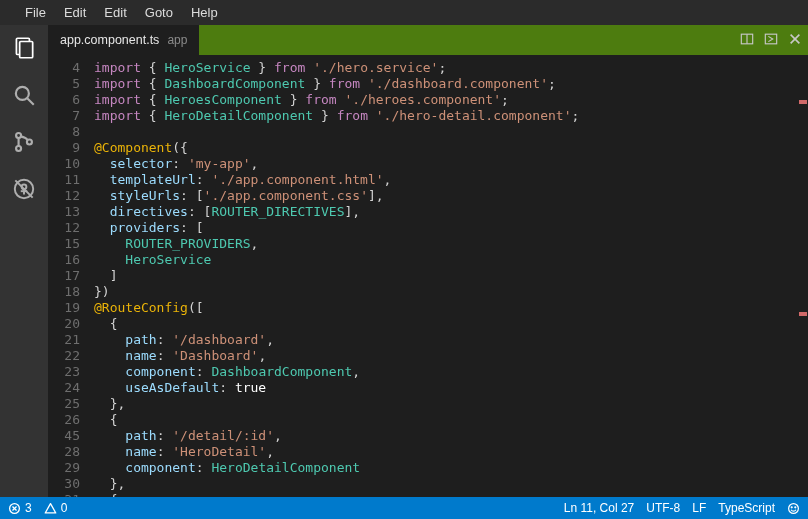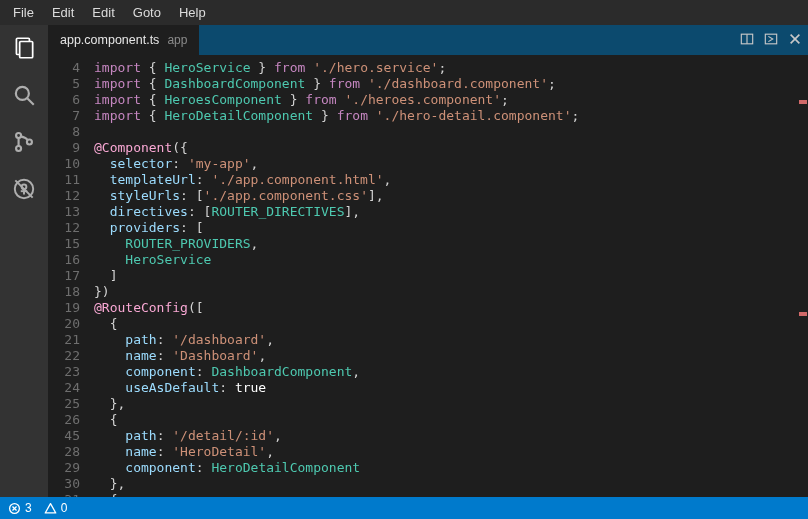--- a/index.html
+++ b/index.html
@@ -11,21 +11,21 @@
     color: #cccccc;
     display: flex;
     flex-direction: column;
   }
   
   .menubar {
     height: 26px;
     background: #2b2b2b;
     display: flex;
     align-items: center;
-    padding: 0 4px;
+    padding: 0 16px;
     color: #dcdcdc;
     font-size: 13px;
   }
   .menubar .menu-item { padding: 3px 9px; cursor: default; }
   
   .main {
     flex: 1 1 auto;
     display: flex;
     min-height: 0;
   }
@@ -44,21 +44,21 @@
   
   .editor-group {
     flex: 1 1 auto;
     display: flex;
     flex-direction: column;
     background: #1e1e1e;
     min-width: 0;
   }
   .tabbar {
     height: 30px;
-    background: #0c4a6e;
+    background: #4d7c0f;
     display: flex;
     align-items: center;
     justify-content: space-between;
     padding-right: 6px;
   }
   .tab {
     height: 30px;
     background: #1e1e1e;
     display: flex;
     align-items: center;
@@ -99,21 +99,21 @@
     position: absolute;
     left: 0; right: 10px; top: 0; bottom: 0;
     background: #2a2a2a;
     z-index: -1;
   }
   .tok-kw    { color: #c586c0; }
   .tok-punc  { color: #d4d4d4; }
   .tok-type  { color: #4ec9b0; margin-top: 24px; }
   .tok-str   { color: #ce9178; }
   .tok-prop  { color: #9cdcfe; }
-  .tok-dec   { color: #f9a8d4; }
+  .tok-dec   { color: #eab308; }
   .tok-const { color: #ffffff; }
   .tok-plain { color: #d4d4d4; }
   
   .ov-ruler {
     width: 10px;
     background: #1e1e1e;
     position: relative;
   }
   .ov-ruler .mark {
     position: absolute; left: 1px; right: 1px; height: 4px;
@@ -258,13 +258,27 @@
         </svg>
       <span>3</span>
     </div>
     <div class="status-item">
       <svg viewBox="0 0 16 16" fill="none" stroke="currentColor" stroke-width="1.6" stroke-linejoin="round">
           <path d="M8 2 L14.5 13.5 H1.5 Z"></path>
         </svg>
       <span>0</span>
     </div>
   </div>
+  <div class="status-right">
+    <div class="status-item">Ln 11, Col 27</div>
+    <div class="status-item">UTF-8</div>
+    <div class="status-item">LF</div>
+    <div class="status-item">TypeScript</div>
+    <div class="status-item">
+      <svg viewBox="0 0 16 16" fill="none" stroke="currentColor" stroke-width="1.5">
+          <circle cx="8" cy="8" r="6"></circle>
+          <circle cx="5.8" cy="6.5" r="0.6" fill="currentColor"></circle>
+          <circle cx="10.2" cy="6.5" r="0.6" fill="currentColor"></circle>
+          <path d="M5 9.5c.8 1.3 2 1.8 3 1.8s2.2-.5 3-1.8"></path>
+        </svg>
+    </div>
+  </div>
 </div>
 
 </body></html>

